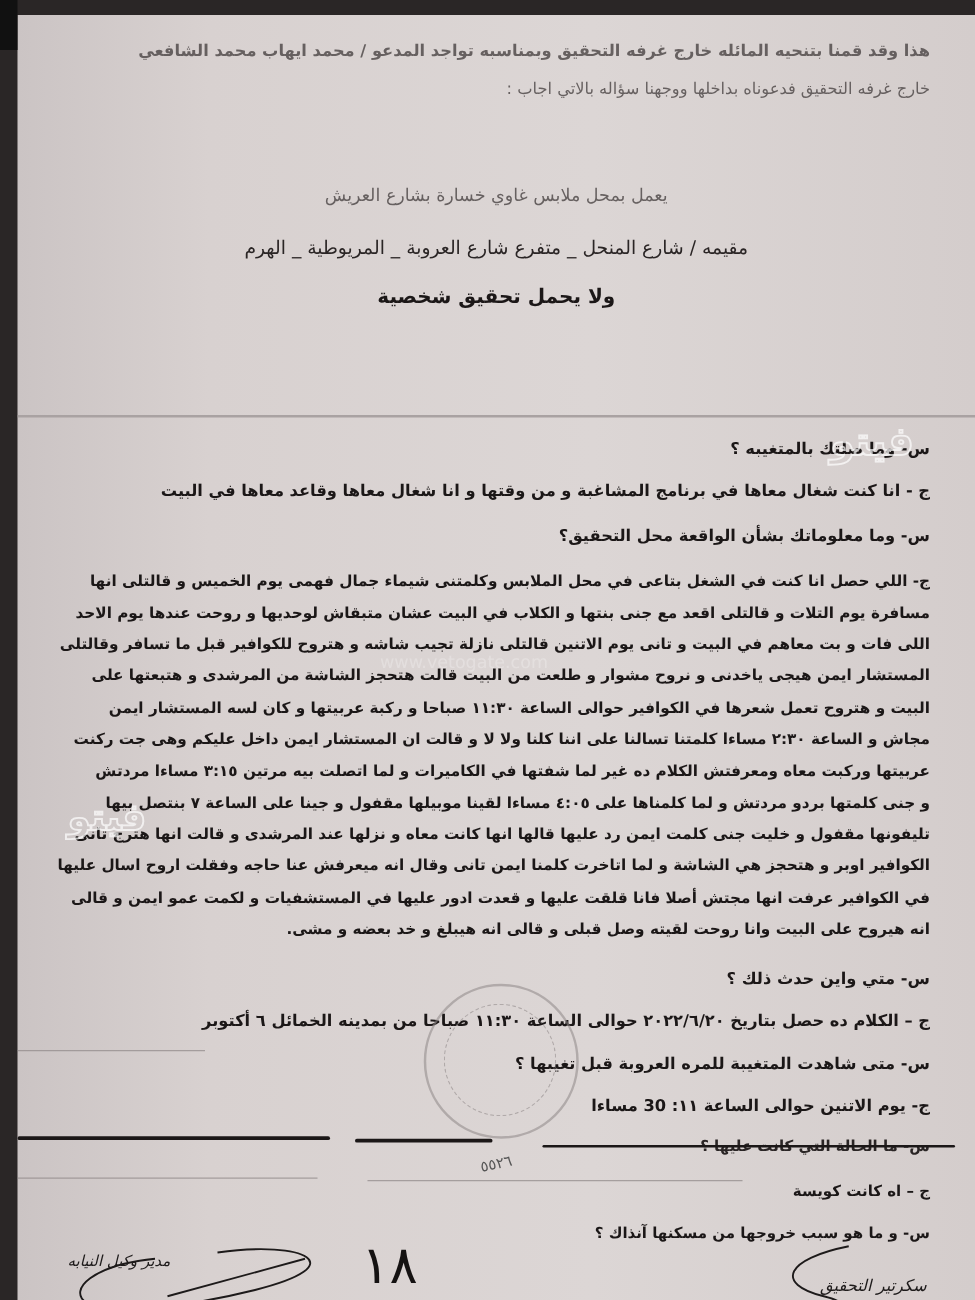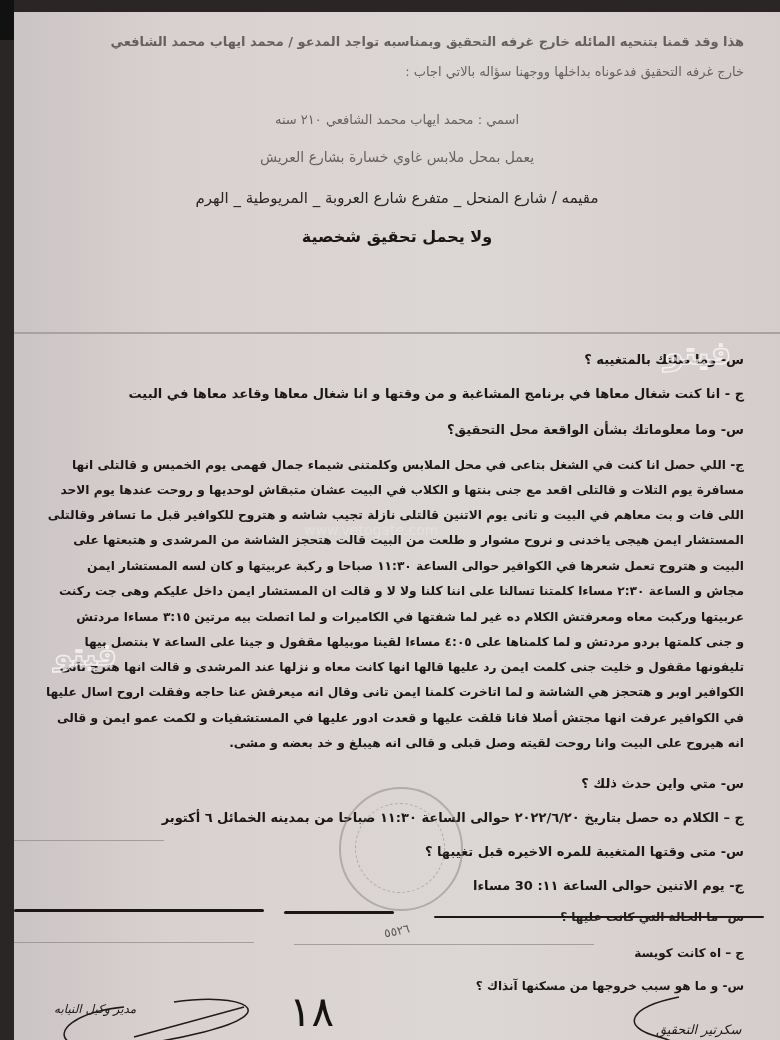--- a/index.html
+++ b/index.html
@@ -40,21 +40,20 @@
     svg.sig { position: absolute; overflow: visible; }
   </style>
 </head>
 <body>
 
 <div class="page">
 
   <div class="line faded bold" style="top:22px; right:36px; font-size:13px;">هذا وقد قمنا بتنحيه المائله  خارج غرفه التحقيق وبمناسبه تواجد المدعو / محمد ايهاب محمد الشافعي</div>
   <div class="line faded" style="top:52px; right:36px; font-size:13px;">خارج غرفه التحقيق فدعوناه بداخلها ووجهنا سؤاله بالاتي اجاب :</div>
 
-  <div class="line faded center" style="top:100px; left:0; width:766px; font-size:13px;">اسمي : محمد ايهاب محمد الشافعي ٢١٠ سنه</div>
   <div class="line faded center" style="top:137px; left:0; width:766px; font-size:14px;">يعمل بمحل ملابس غاوي خسارة بشارع العريش</div>
   <div class="line center" style="top:177px; left:0; width:766px; font-size:15px; color:#2a2525;">مقيمه / شارع المنحل _ متفرع شارع العروبة _ المريوطية _ الهرم</div>
   <div class="line center bold" style="top:215px; left:0; width:766px; font-size:16px;">ولا يحمل تحقيق شخصية</div>
 
   <div class="rule" style="top:320px;"></div>
 
   <div class="line bold" style="top:340px; right:36px; font-size:13px;">س- وما صلتك بالمتغيبه ؟</div>
   <div class="line bold" style="top:374px; right:36px; font-size:13px;">ج -  انا كنت شغال معاها في برنامج المشاغبة و من وقتها و انا شغال معاها وقاعد معاها في البيت</div>
   <div class="line bold" style="top:410px; right:36px; font-size:13px;">س- وما معلوماتك بشأن الواقعة محل التحقيق؟</div>
 
@@ -68,21 +67,21 @@
     <div class="line bold" style="top:598px; right:36px; font-size:12.2px;">عربيتها وركبت معاه ومعرفتش الكلام ده غير لما شفتها في الكاميرات و لما اتصلت بيه مرتين ٣:١٥ مساءا مردتش</div>
     <div class="line bold" style="top:623px; right:36px; font-size:12.2px;">و جنى كلمتها بردو مردتش و لما كلمناها على ٤:٠٥ مساءا لقينا موبيلها مقفول و جينا على الساعة ٧ بنتصل بيها</div>
     <div class="line bold" style="top:648px; right:36px; font-size:12.2px;">تليفونها مقفول و خليت جنى كلمت ايمن رد عليها قالها انها كانت معاه و نزلها عند المرشدى و قالت انها هترج تانى</div>
     <div class="line bold" style="top:673px; right:36px; font-size:12.2px;">الكوافير اوبر و هتحجز هي الشاشة و لما اتاخرت كلمنا ايمن تانى وقال انه ميعرفش عنا حاجه وفقلت اروح اسال عليها</div>
     <div class="line bold" style="top:699px; right:36px; font-size:12.2px;">في الكوافير عرفت انها مجتش أصلا فانا قلقت عليها و قعدت ادور عليها في المستشفيات و لكمت عمو ايمن و قالى</div>
     <div class="line bold" style="top:724px; right:36px; font-size:12.2px;">انه هيروح على البيت وانا روحت لقيته وصل قبلى و قالى انه هيبلغ و خد بعضه و مشى.</div>
   </div>
 
   <div class="line bold" style="top:764px; right:36px; font-size:13px;margin-left:33px;">س- متي واين حدث ذلك ؟</div>
   <div class="line bold" style="top:798px; right:36px; font-size:13px;">ج – الكلام ده حصل بتاريخ  ٢٠٢٢/٦/٢٠ حوالى الساعة ١١:٣٠ صباحا من بمدينه الخمائل ٦ أكتوبر</div>
-  <div class="line bold" style="top:832px; right:36px; font-size:13px;">س-  متى وقتها المتغيبة للمره الاخيره قبل تغيبها ؟</div>
+  <div class="line bold" style="top:832px; right:36px; font-size:13px;">س-  متى شاهدت المتغيبة للمره العروبة قبل تغيبها ؟</div>
   <div class="line bold" style="top:866px; right:36px; font-size:13px;">ج- يوم الاتنين حوالى الساعة ١١: 30 مساءا</div>
   <div class="line bold" style="top:898px; right:36px; font-size:12px; color:#2a2525;">س- ما الحالة التي كانت عليها ؟</div>
   <div class="line bold" style="top:934px; right:36px; font-size:12px;">ج –  اه كانت  كويسة</div>
   <div class="line bold" style="top:967px; right:36px; font-size:12px;">س- و ما هو سبب خروجها من مسكنها آنذاك ؟</div>
 
   <div class="strike" style="top:897px; left:0; width:250px;"></div>
   <div class="strike" style="top:899px; left:270px; width:110px;"></div>
   <div class="strike" style="top:904px; left:420px; width:330px; height:2px;"></div>
   <div class="faint-rule" style="top:930px; left:0; width:240px;"></div>
   <div class="faint-rule" style="top:932px; left:280px; width:300px;"></div>

